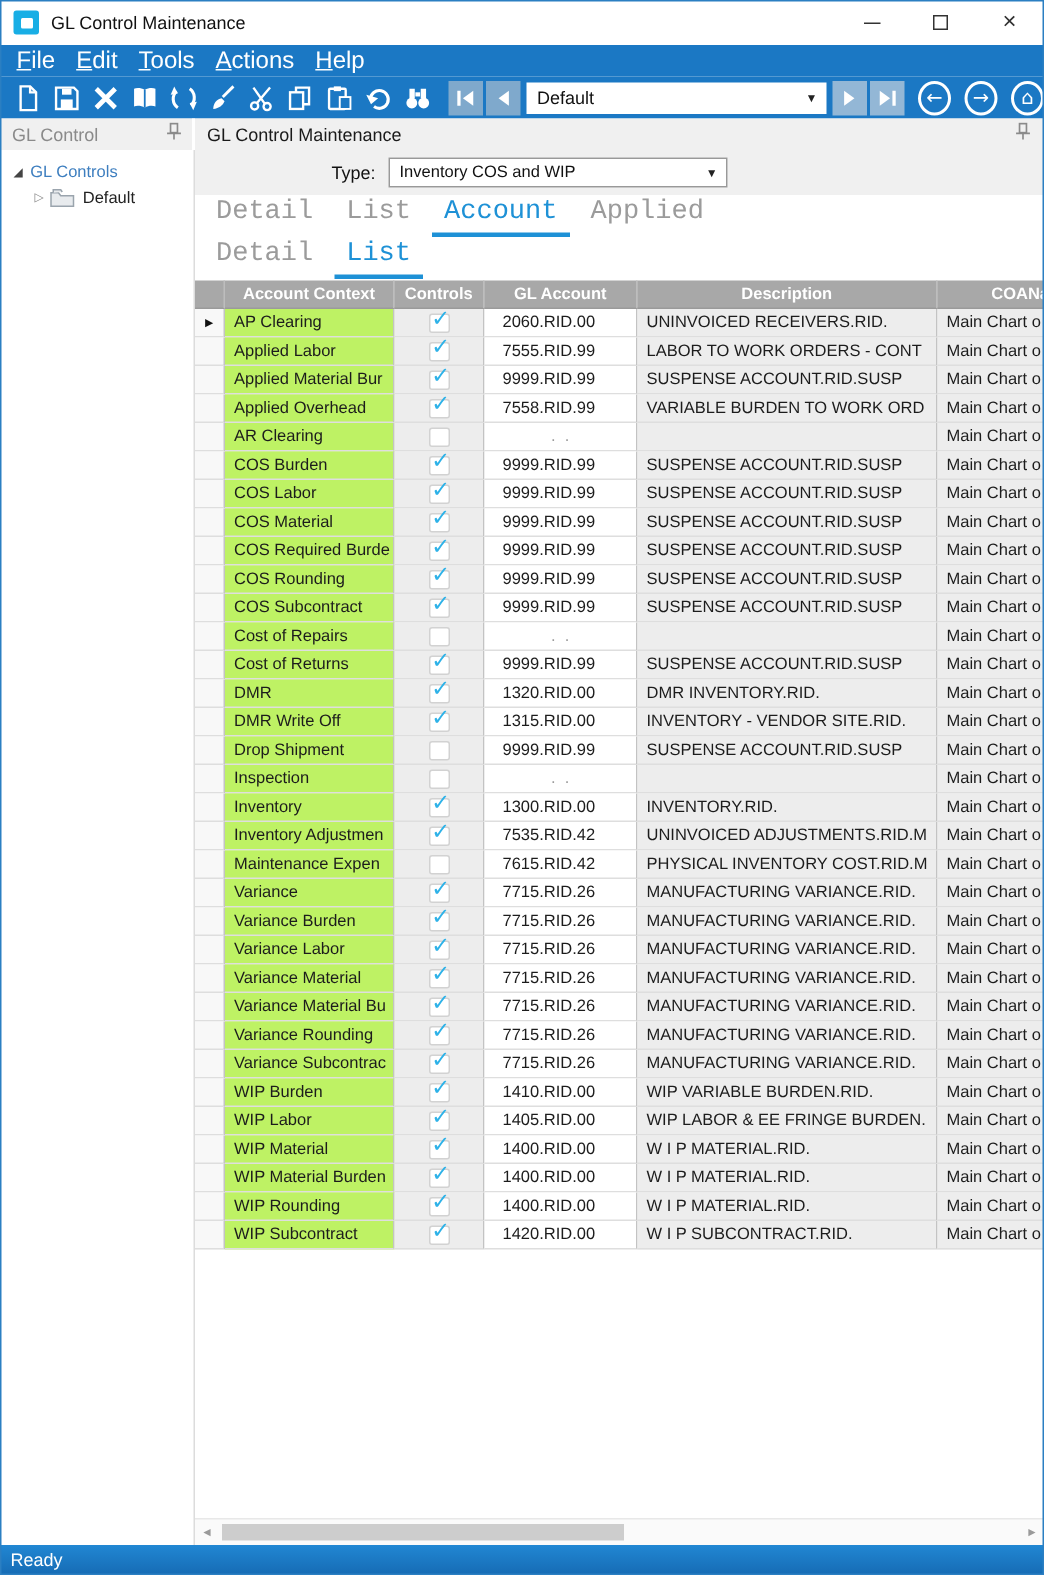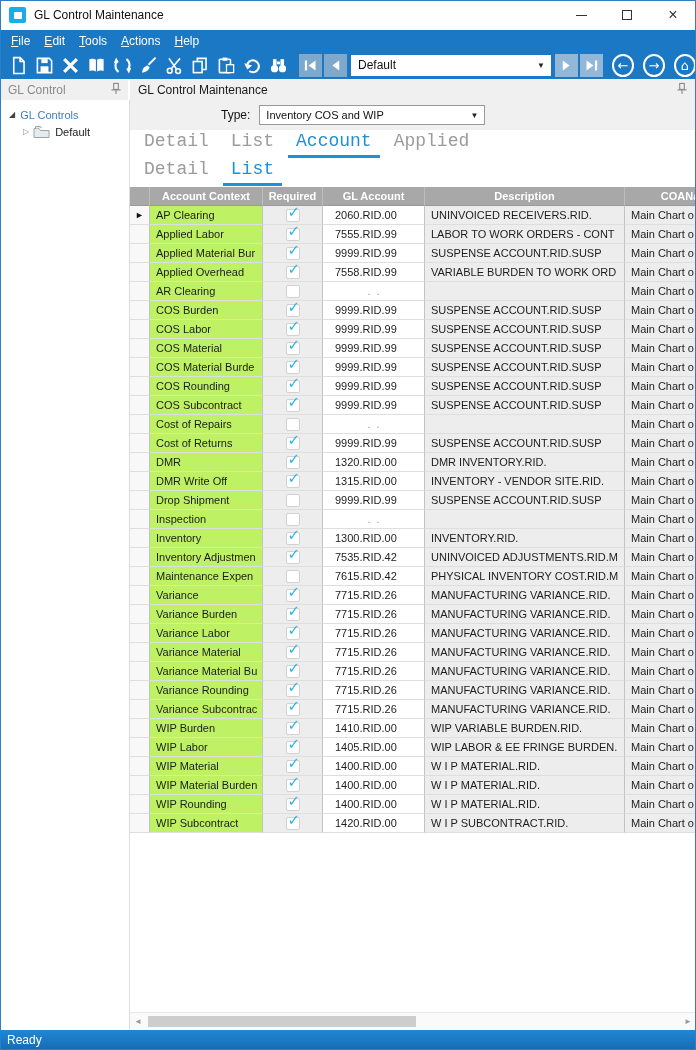--- a/index.html
+++ b/index.html
@@ -13,21 +13,21 @@
   .app-icon span { display:block; width:8px; height:7px; background:#fff; border-radius:1px; }
   .title-text { margin-left:8px; font-size:12px; color:#111; }
   .win-controls { margin-left:auto; display:flex; height:30px; }
   .win-btn { width:46px; height:30px; display:flex; align-items:center; justify-content:center; color:#333; }
   .glyph-min { width:11px; border-top:1px solid #333; display:block; }
   .glyph-max { width:10px; height:10px; border:1px solid #333; display:block; }
   .glyph-close { font-size:16px; line-height:1; color:#333; }
 
   
   .menubar { height:21px; background:#1b78c4; display:flex; align-items:center; padding-left:4px; }
-  .menu-item { color:#fff; font-size:12px; padding:2px 7px; white-space:nowrap; }
+  .menu-item { color:#fff; font-size:16px; padding:2px 7px; white-space:nowrap; }
   .menu-item u { text-decoration:underline; }
   .toolbar { height:28px; background:#1b78c4; display:flex; align-items:center; padding-left:5px; }
   .tbtn { width:26px; height:24px; display:flex; align-items:center; justify-content:center; }
   .tbtn svg { width:19px; height:19px; }
   .nav-group { display:flex; align-items:center; margin-left:8px; gap:2px; }
   .nav-btn { width:23px; height:23px; display:flex; align-items:center; justify-content:center; background:#7fa9cc; }
   .nav-btn.dim { background:#93b7d6; }
   .nav-btn svg { width:15px; height:15px; }
   .combo { width:200px; height:21px; background:#fff; display:flex; align-items:center; font-size:12px; color:#111; padding-left:7px; position:relative; margin:0 2px; }
   .combo .arrow { position:absolute; right:6px; font-size:8px; color:#222; }
@@ -297,21 +297,21 @@
       </div>
     <div class="tabs" id="tabs-inner">
         <div class="tab">Detail</div>
         <div class="tab active">List</div>
       </div>
 
     <div class="grid">
       <div class="grid-header" id="grid-header">
           <div class="gh w-sel"></div>
           <div class="gh w-ctx">Account Context</div>
-          <div class="gh w-req">Required</div>
+          <div class="gh w-req">Controls</div>
           <div class="gh w-acct">GL Account</div>
           <div class="gh w-desc">Description</div>
           <div class="gh w-coa">COANam</div>
         </div>
       <div id="grid-body">
           <div class="grid-row">
             <div class="gc c-sel w-sel">
               <span>►</span>
             </div>
             <div class="gc c-ctx w-ctx">AP Clearing</div>
@@ -401,21 +401,21 @@
               <span class="chk">
                 <span class="mark">✓</span>
               </span>
             </div>
             <div class="gc c-acct w-acct">9999.RID.99</div>
             <div class="gc c-desc w-desc">SUSPENSE ACCOUNT.RID.SUSP</div>
             <div class="gc c-coa w-coa">Main Chart o</div>
           </div>
           <div class="grid-row">
             <div class="gc c-sel w-sel"></div>
-            <div class="gc c-ctx w-ctx">COS Material Burde</div>
+            <div class="gc c-ctx w-ctx">COS Required Burde</div>
             <div class="gc c-req w-req">
               <span class="chk">
                 <span class="mark">✓</span>
               </span>
             </div>
             <div class="gc c-acct w-acct">9999.RID.99</div>
             <div class="gc c-desc w-desc">SUSPENSE ACCOUNT.RID.SUSP</div>
             <div class="gc c-coa w-coa">Main Chart o</div>
           </div>
           <div class="grid-row">

